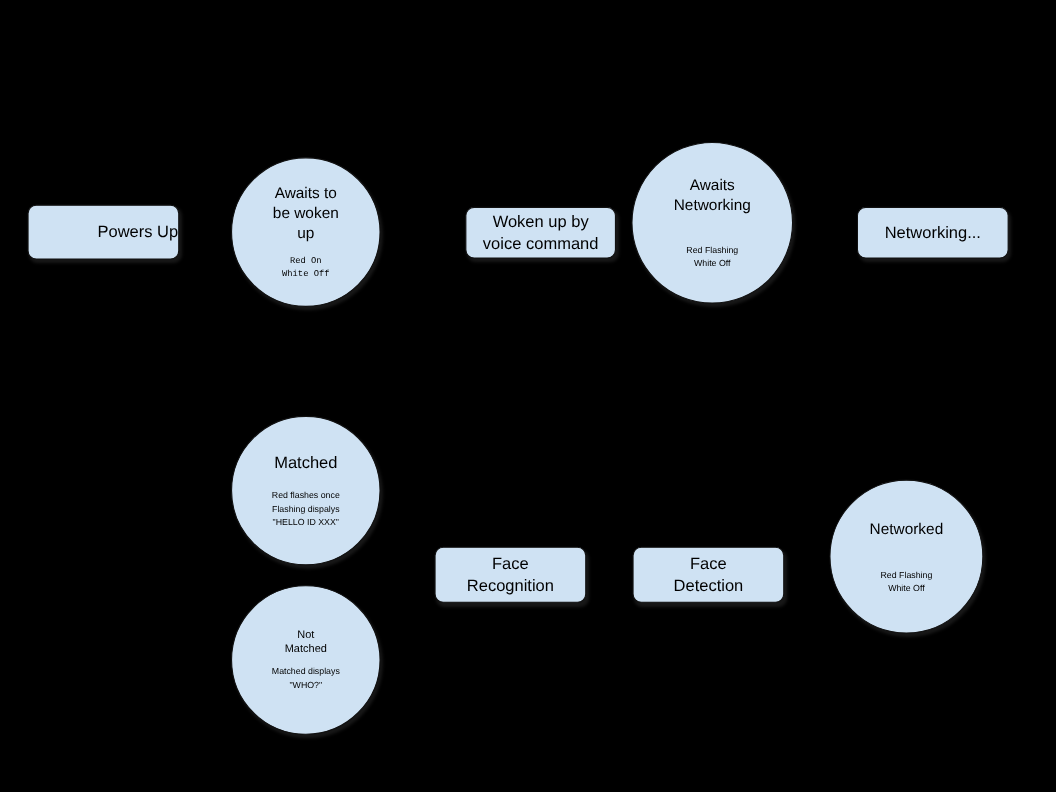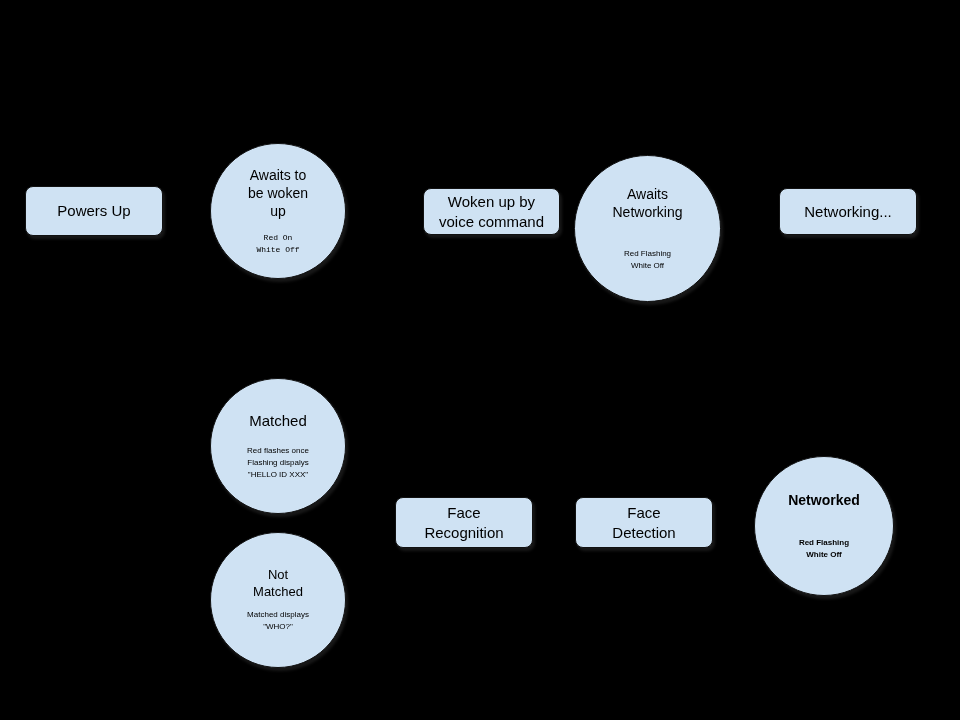--- a/index.html
+++ b/index.html
@@ -41,34 +41,34 @@
 
   .sub {
     white-space: pre-line;
     font-size: 8px;
     line-height: 1.5;
     margin-top: 10px;
     color: #000000;
   }
 
   
-  .n-powers-up        { left: 25px;  top: 186px; width: 138px; height: 50px; }
+  .n-powers-up        { left: 25px;  top: 186px; width: 138px; height: 50px; align-items: flex-end; }
   .n-awaits-wake      { left: 210px; top: 143px; width: 136px; height: 136px; }
   .n-woken-up         { left: 396px; top: 188px; width: 137px; height: 47px; margin-left: 27px; }
-  .n-awaits-networking{ left: 574px; top: 155px; width: 147px; height: 147px; gap: 13px; }
+  .n-awaits-networking{ left: 574px; top: 129px; width: 147px; height: 147px; gap: 13px; }
   .n-networking       { left: 755px; top: 188px; width: 138px; height: 47px; margin-left: 24px; }
   .n-matched          { left: 210px; top: 378px; width: 136px; height: 136px; }
   .n-not-matched      { left: 210px; top: 532px; width: 136px; height: 136px; }
   .n-face-recognition { left: 395px; top: 497px; width: 138px; height: 51px; }
   .n-face-detection   { left: 575px; top: 497px; width: 138px; height: 51px; }
-  .n-networked        { left: 754px; top: 456px; width: 140px; height: 140px; font-weight: bold; }
+  .n-networked        { left: 754px; top: 436px; width: 140px; height: 140px; }
 
   
   .n-matched .label      { font-size: 15px; }
-  .n-not-matched .label  { font-size: 13px; }
+  .n-not-matched .label  { font-size: 10px; }
   .n-awaits-wake .sub       { margin-top: 12px; font-family: Liberation Mono, monospace; }
   .n-awaits-networking .sub { margin-top: 14px; }
   .n-matched .sub           { margin-top: 14px; }
   .n-not-matched .sub       { margin-top: 8px; }
   .n-networked .sub         { margin-top: 28px; }
 </style>
 </head>
 <body>
 
 <div class="canvas">

